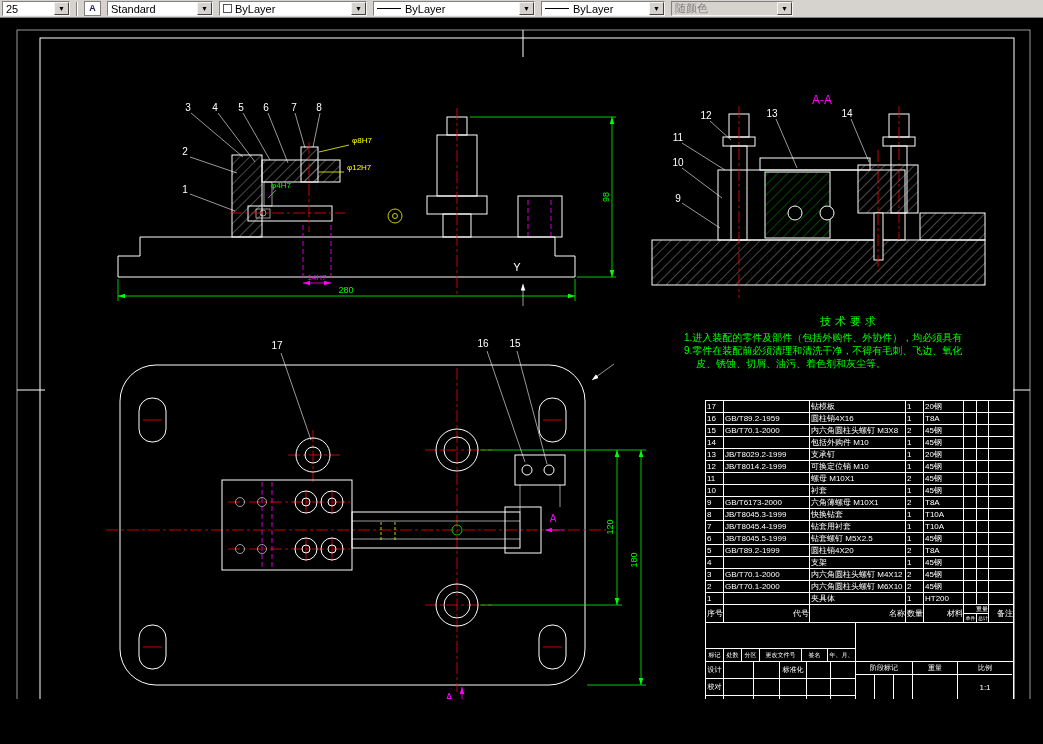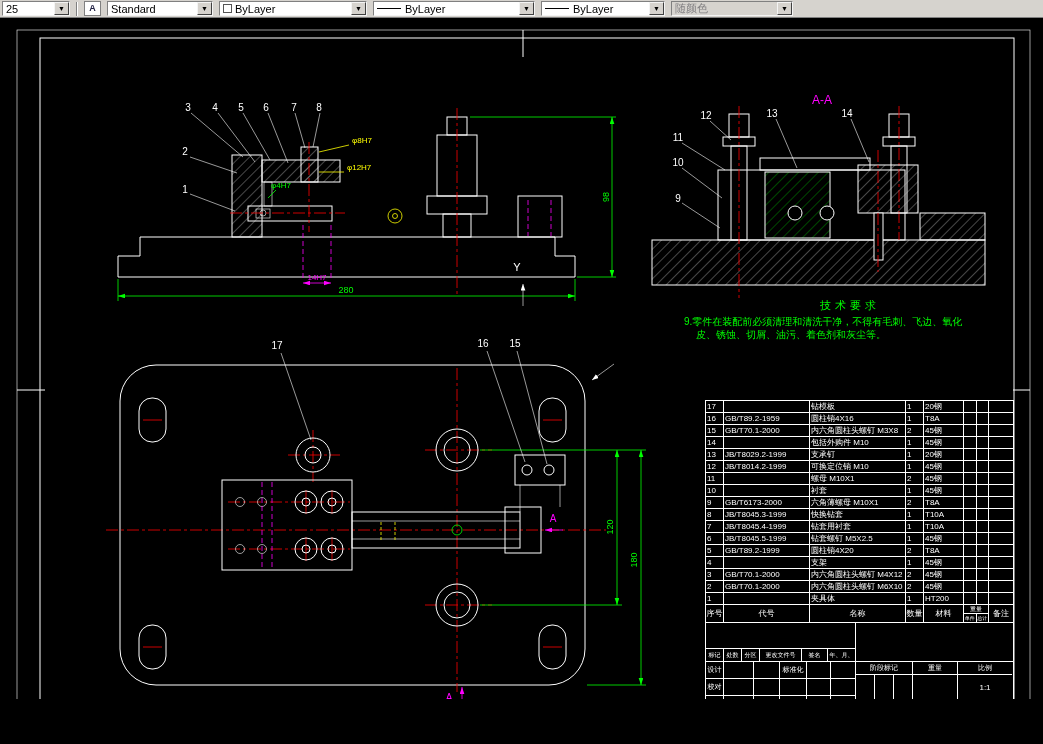--- a/index.html
+++ b/index.html
@@ -28,29 +28,29 @@
   .mag{stroke:#ff00ff;fill:none;stroke-width:.8;stroke-dasharray:5 3}
   .magl{stroke:#ff00ff;fill:none;stroke-width:.8}
   .grn{stroke:#00ff00;fill:none;stroke-width:.8}
   .yel{stroke:#ffff00;fill:none;stroke-width:.8}
   .yeld{stroke:#ffff00;fill:none;stroke-width:.8;stroke-dasharray:3 2}
   .t-w{fill:#fff;font-size:10px;text-anchor:middle}
   .t-g{fill:#00ff00;font-size:9px;text-anchor:middle}
   .t-y{fill:#ffff00;font-size:8px}
   .t-m{fill:#ff00ff;font-size:10px;text-anchor:middle}
   
-  .techreq{position:absolute;left:684px;top:281px;width:332px;color:#00ff00;font-size:10px;line-height:13px}
+  .techreq{position:absolute;left:684px;top:297px;width:332px;color:#00ff00;font-size:10px;line-height:13px}
   .techreq .tr-title{text-align:center;font-size:11px;margin-bottom:3px;letter-spacing:4px}
   .techreq .cont{padding-left:12px}
   
   .bom{position:absolute;left:705px;top:382px;width:309px;height:329px;border:1px solid #fff;color:#fff;font-size:8px;overflow:hidden;background:#000}
   .bom-row{display:grid;grid-template-columns:18px 86px 96px 18px 40px 13px 12px 24px;height:12px;line-height:11px}
   .bom-cell{border-right:1px solid #fff;border-bottom:1px solid #fff;padding:0 1px;overflow:hidden;white-space:nowrap}
   .bom-cell:last-child{border-right:none}
-  .bom-head{display:grid;grid-template-columns:18px 86px 96px 18px 40px 25px 24px;height:18px;text-align:center}
+  .bom-head{display:grid;grid-template-columns:18px 86px 96px 18px 40px 25px 24px;height:18px;text-align:right}
   .bh{border-right:1px solid #fff;border-bottom:1px solid #fff;line-height:17px;overflow:hidden}
   .bh:last-child{border-right:none}
   .wcell{display:flex;flex-direction:column;border-right:1px solid #fff;border-bottom:1px solid #fff}
   .wtop{font-size:6px;line-height:8px;border-bottom:1px solid #fff}
   .wbot{display:flex;flex:1}
   .wbot span{flex:1;font-size:5px;line-height:8px;overflow:hidden}
   .wbot span:first-child{border-right:1px solid #fff}
   .tblock{display:flex;height:107px}
   .tb-left{width:150px;border-right:1px solid #fff}
   .tb-right{flex:1}
@@ -311,20 +311,21 @@
         <text x="483" y="347" class="t-w">16</text>
         <text x="515" y="347" class="t-w">15</text>
         <line x1="281" y1="353" x2="311" y2="440" class="thin"></line>
         <line x1="487" y1="351" x2="525" y2="462" class="thin"></line>
         <line x1="517" y1="351" x2="547" y2="464" class="thin"></line>
       </g>
     </svg>
 
     <div class="techreq">
       <div class="tr-title">技术要求</div>
+      <div>1.进入装配的零件及部件（包括外购件、外协件），均必须具有</div>
       <div>9.零件在装配前必须清理和清洗干净，不得有毛刺、飞边、氧化</div>
       <div class="cont">皮、锈蚀、切屑、油污、着色剂和灰尘等。</div>
     </div>
 
     <div class="bom">
       <div id="bom-rows">
           <div class="bom-row">
             <div class="bom-cell">17</div>
             <div class="bom-cell"></div>
             <div class="bom-cell">钻模板</div>

